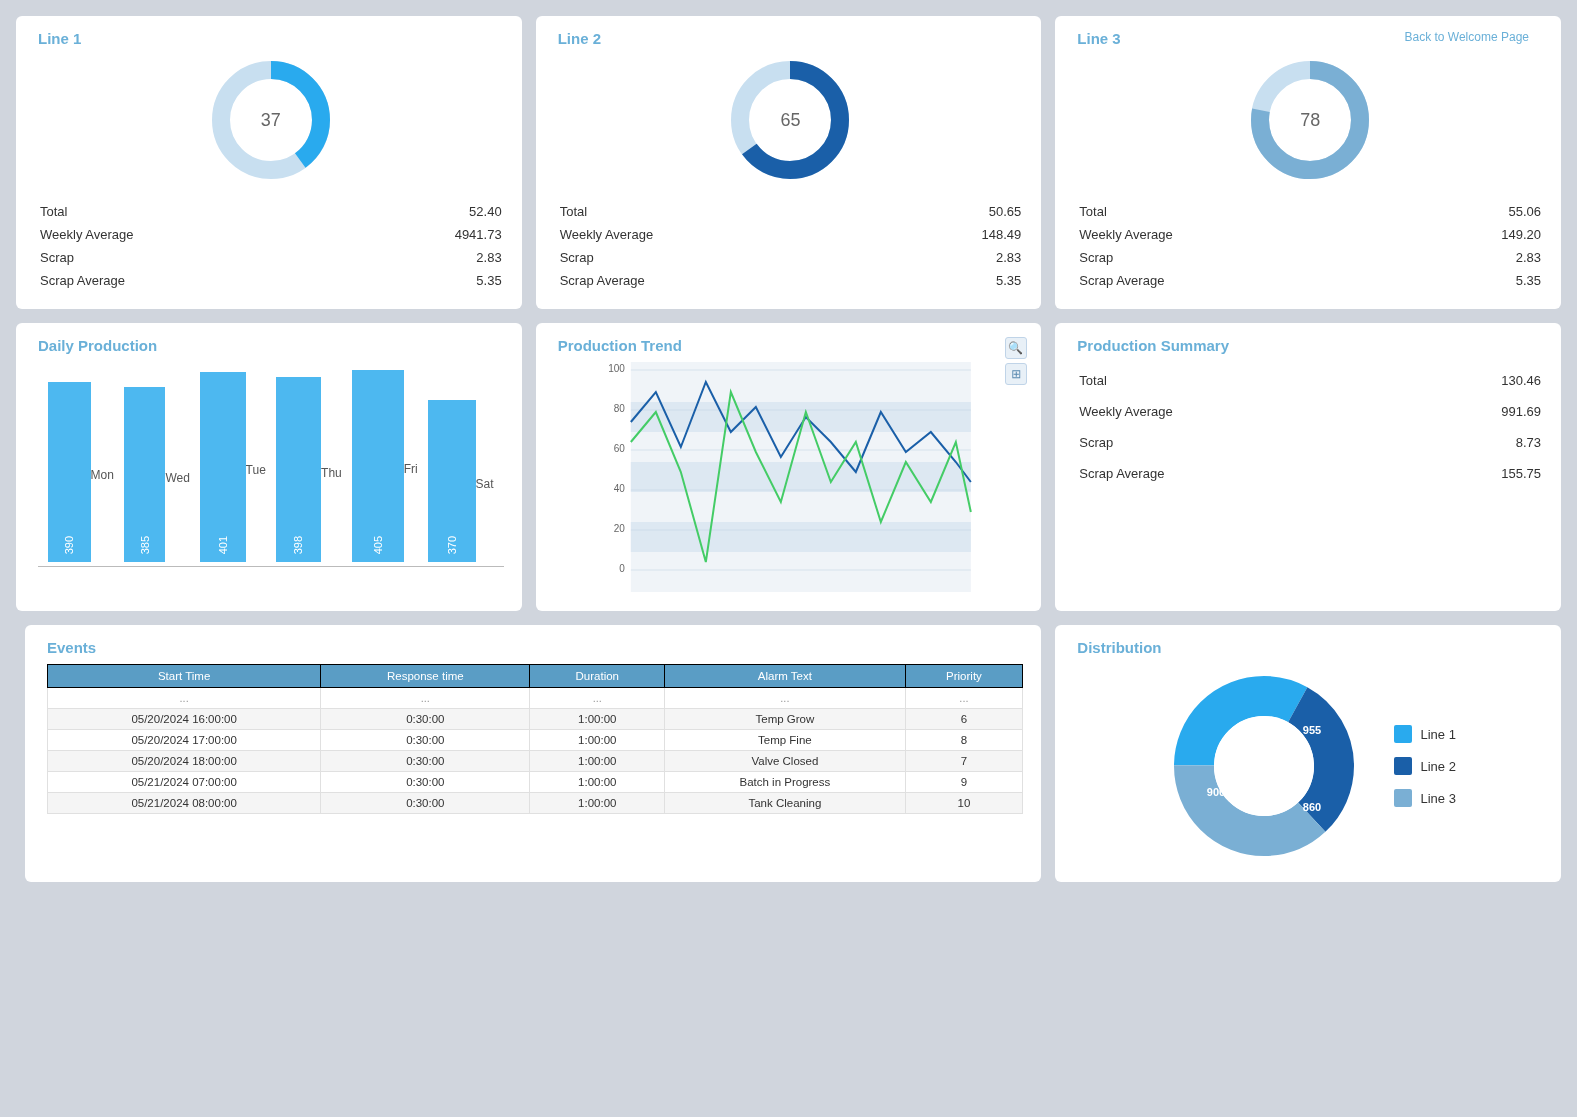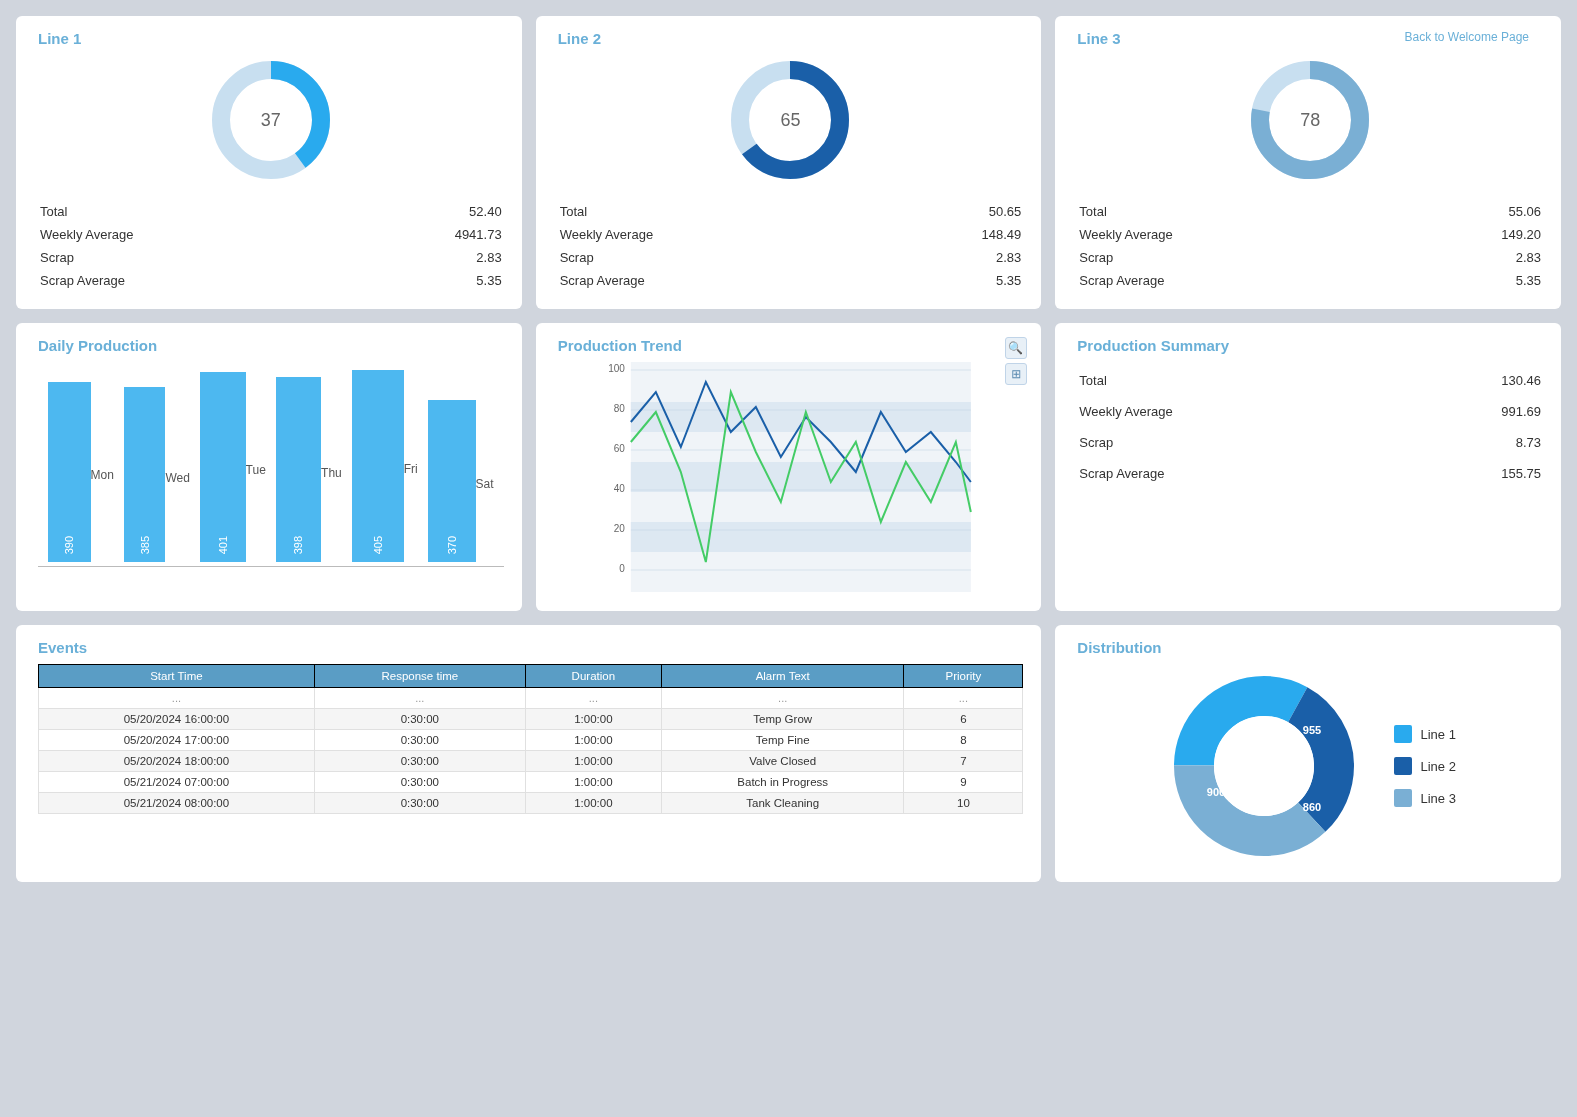--- a/index.html
+++ b/index.html
@@ -134,20 +134,21 @@
     }
     .summary-card .stats-table tr td:last-child {
       color: #333;
       font-size: 13px;
       text-align: right;
       padding: 7px 0;
     }
     
     .events-card {
       grid-column: 1 / 3;
+      margin-left: 9px;
     }
     .events-table {
       width: 100%;
       border-collapse: collapse;
       margin-top: 8px;
       font-size: 11.5px;
     }
     .events-table th {
       background: #5a9dc5;
       color: #fff;

